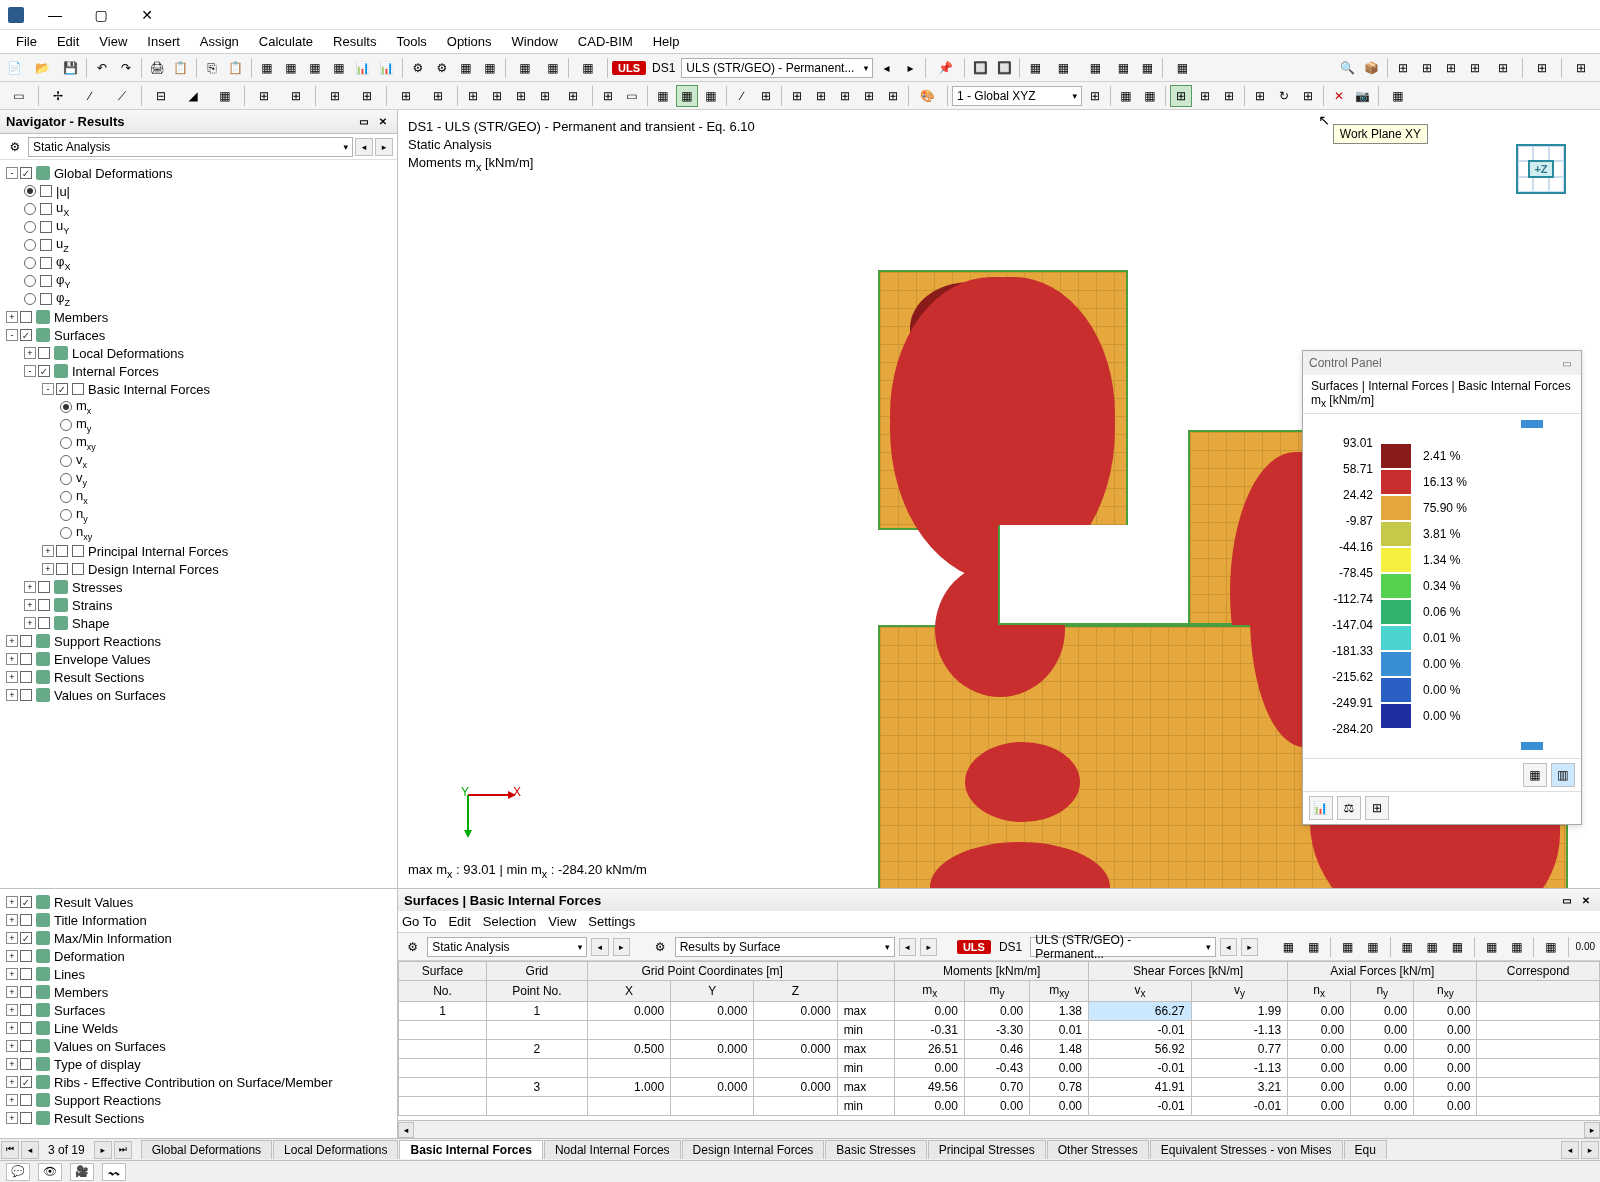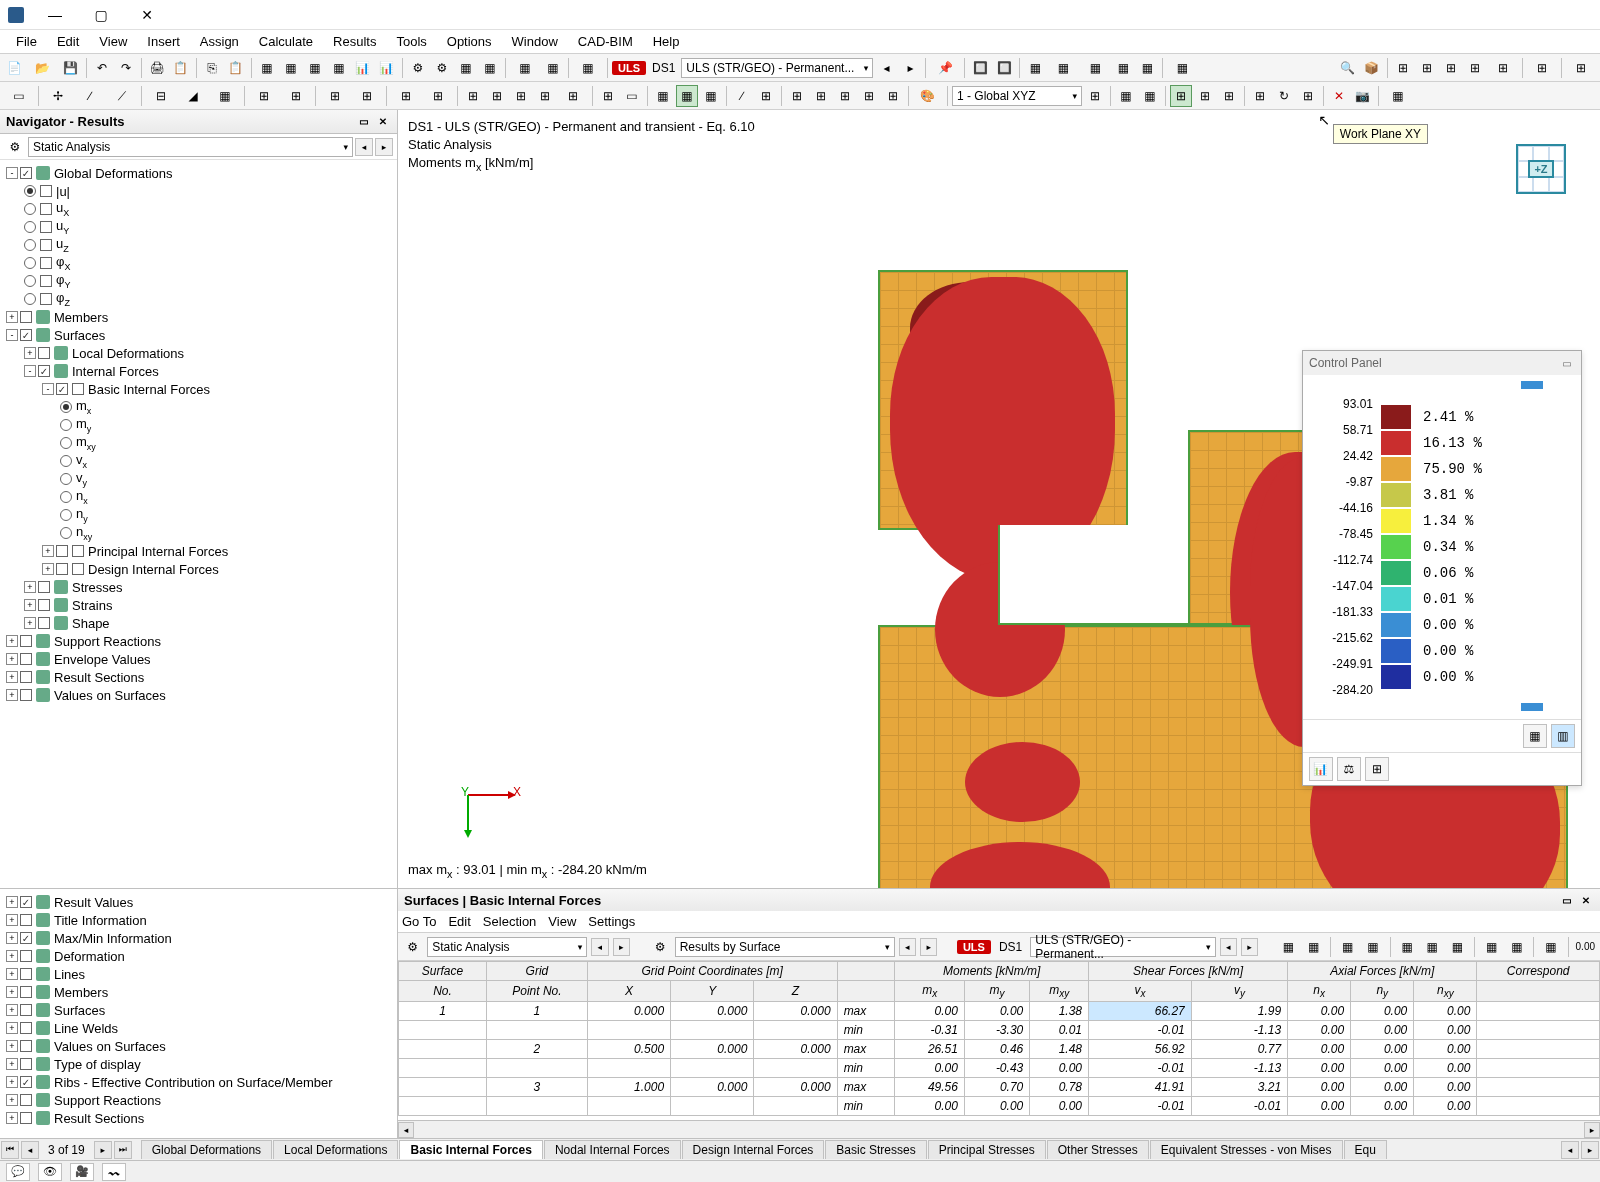--- a/index.html
+++ b/index.html
@@ -52,34 +52,34 @@
 .cube-z { position:absolute; width:26px; height:18px; background:#d0edf0; border:2px solid #2a8aa0; top:26px; left:22px; display:flex; align-items:center; justify-content:center; font-size:11px; font-weight:bold; color:#2a7a8a; }
 .tooltip { position:absolute; background:#ffffe1; border:1px solid #888; padding:2px 6px; font-size:12px; }
 .ctrl-panel { position:absolute; top:240px; right:18px; width:280px; background:#fff; border:1px solid #aaa; box-shadow:0 2px 6px rgba(0,0,0,.15); }
 .ctrl-hd { height:24px; background:#f0f0f0; display:flex; align-items:center; padding:0 6px; font-size:12px; color:#666; }
 .ctrl-hd .spacer { flex:1; }
 .ctrl-sub { padding:4px 8px; font-size:12px; border-bottom:1px solid #ddd; }
 .legend { padding:6px 10px; }
 .leg-row { display:flex; align-items:center; height:26px; }
 .leg-val { width:60px; text-align:right; font-size:12px; margin-right:8px; }
 .leg-sw { width:30px; height:24px; margin-right:12px; }
-.leg-pct { font-size:14px;font-family:Liberation Mono, monospace; }
+.leg-pct { font-size:12px; }
 .ctrl-toolbar { display:flex; padding:4px 6px; gap:4px; border-top:1px solid #ddd; justify-content:flex-start; }
 .ctrl-toolbar.right { justify-content:flex-end; }
 .ctrl-tb { width:24px; height:24px; border:1px solid #c0c0c0; background:#f5f5f5; cursor:pointer; display:flex; align-items:center; justify-content:center; font-size:12px; }
 .table-panel { height:250px; border-top:1px solid #c0c0c0; display:flex; flex-direction:column; }
 .tbl-hd { height:22px; background:linear-gradient(#f7f7f7,#eaeaea); display:flex; align-items:center; padding:0 6px; font-weight:bold; font-size:13px; }
 .tbl-hd .spacer { flex:1; }
 .tbl-menu { height:22px; display:flex; align-items:center; padding:0 4px; gap:12px; border-bottom:1px solid #d0d0d0; }
 .tbl-menu span { font-size:13px; cursor:pointer; }
 .tbl-toolbar { height:28px; display:flex; align-items:center; padding:0 4px; gap:4px; border-bottom:1px solid #d0d0d0; background:#f5f5f5; }
 .tbl-toolbar .combo { min-width:160px; }
 .tbl-toolbar .sbtn { width:18px; height:18px; border:1px solid #c0c0c0; background:#f0f0f0; cursor:pointer; display:flex; align-items:center; justify-content:center; font-size:9px; }
 .tbl-grid { flex:1; overflow:auto; }
-table.data { border-collapse:collapse; width:100%; font-size:12px;font-style:italic; }
+table.data { border-collapse:collapse; width:100%; font-size:12px; }
 table.data th, table.data td { border:1px solid #c0c0c0; padding:2px 6px; text-align:center; background:#fff; }
 table.data th { background:#f0f0f0; font-weight:normal; }
 table.data td.r { text-align:right; }
 table.data td.l { text-align:left; }
 .tbl-scroll { height:18px; background:#f0f0f0; border-top:1px solid #c0c0c0; display:flex; align-items:center; }
 .tbl-scroll .sb { width:16px; height:16px; border:1px solid #c0c0c0; background:#e8e8e8; cursor:pointer; display:flex; align-items:center; justify-content:center; font-size:9px; }
 .tabstrip { height:22px; background:#f0f0f0; display:flex; align-items:center; border-top:1px solid #c0c0c0; }
 .tabstrip .navbtn { width:18px; height:18px; border:1px solid #c0c0c0; background:#e8e8e8; cursor:pointer; display:flex; align-items:center; justify-content:center; font-size:9px; margin:0 1px; }
 .tabstrip .pginfo { padding:0 8px; font-size:12px; }
 .tabstrip .tab { padding:2px 10px; font-size:12px; border:1px solid #c0c0c0; border-bottom:none; background:#e8e8e8; margin-right:1px; cursor:pointer; white-space:nowrap; }
@@ -574,20 +574,24 @@
       </div>
 
       <div class="tooltip" style="top:14px;right:172px">Work Plane XY</div>
       <div style="position:absolute;top:2px;right:270px;font-size:14px">↖</div>
 
       <div class="ctrl-panel">
         <div class="ctrl-hd">
           <span>Control Panel</span>
           <div class="spacer"></div>
           <div class="nav-hbtn">▭</div>
+        </div>
+        <div class="ctrl-sub">
+          <div>Surfaces | Internal Forces | Basic Internal Forces</div>
+          <div id="cp-unit">m<sub>x</sub> [kNm/m]</div>
         </div>
         <div class="legend" id="legend">
             <div style="height: 10px; display: flex; justify-content: flex-end; padding-right: 28px;">
               <div style="width:22px;height:8px;background:#3a8ed4"></div>
             </div>
             <div class="leg-row">
               <div class="leg-val">93.01</div>
               <div class="leg-sw" style="background: rgb(138, 27, 27); transform: translateY(13px);"></div>
               <div class="leg-pct" style="transform: translateY(13px);">2.41 %</div>
             </div>

